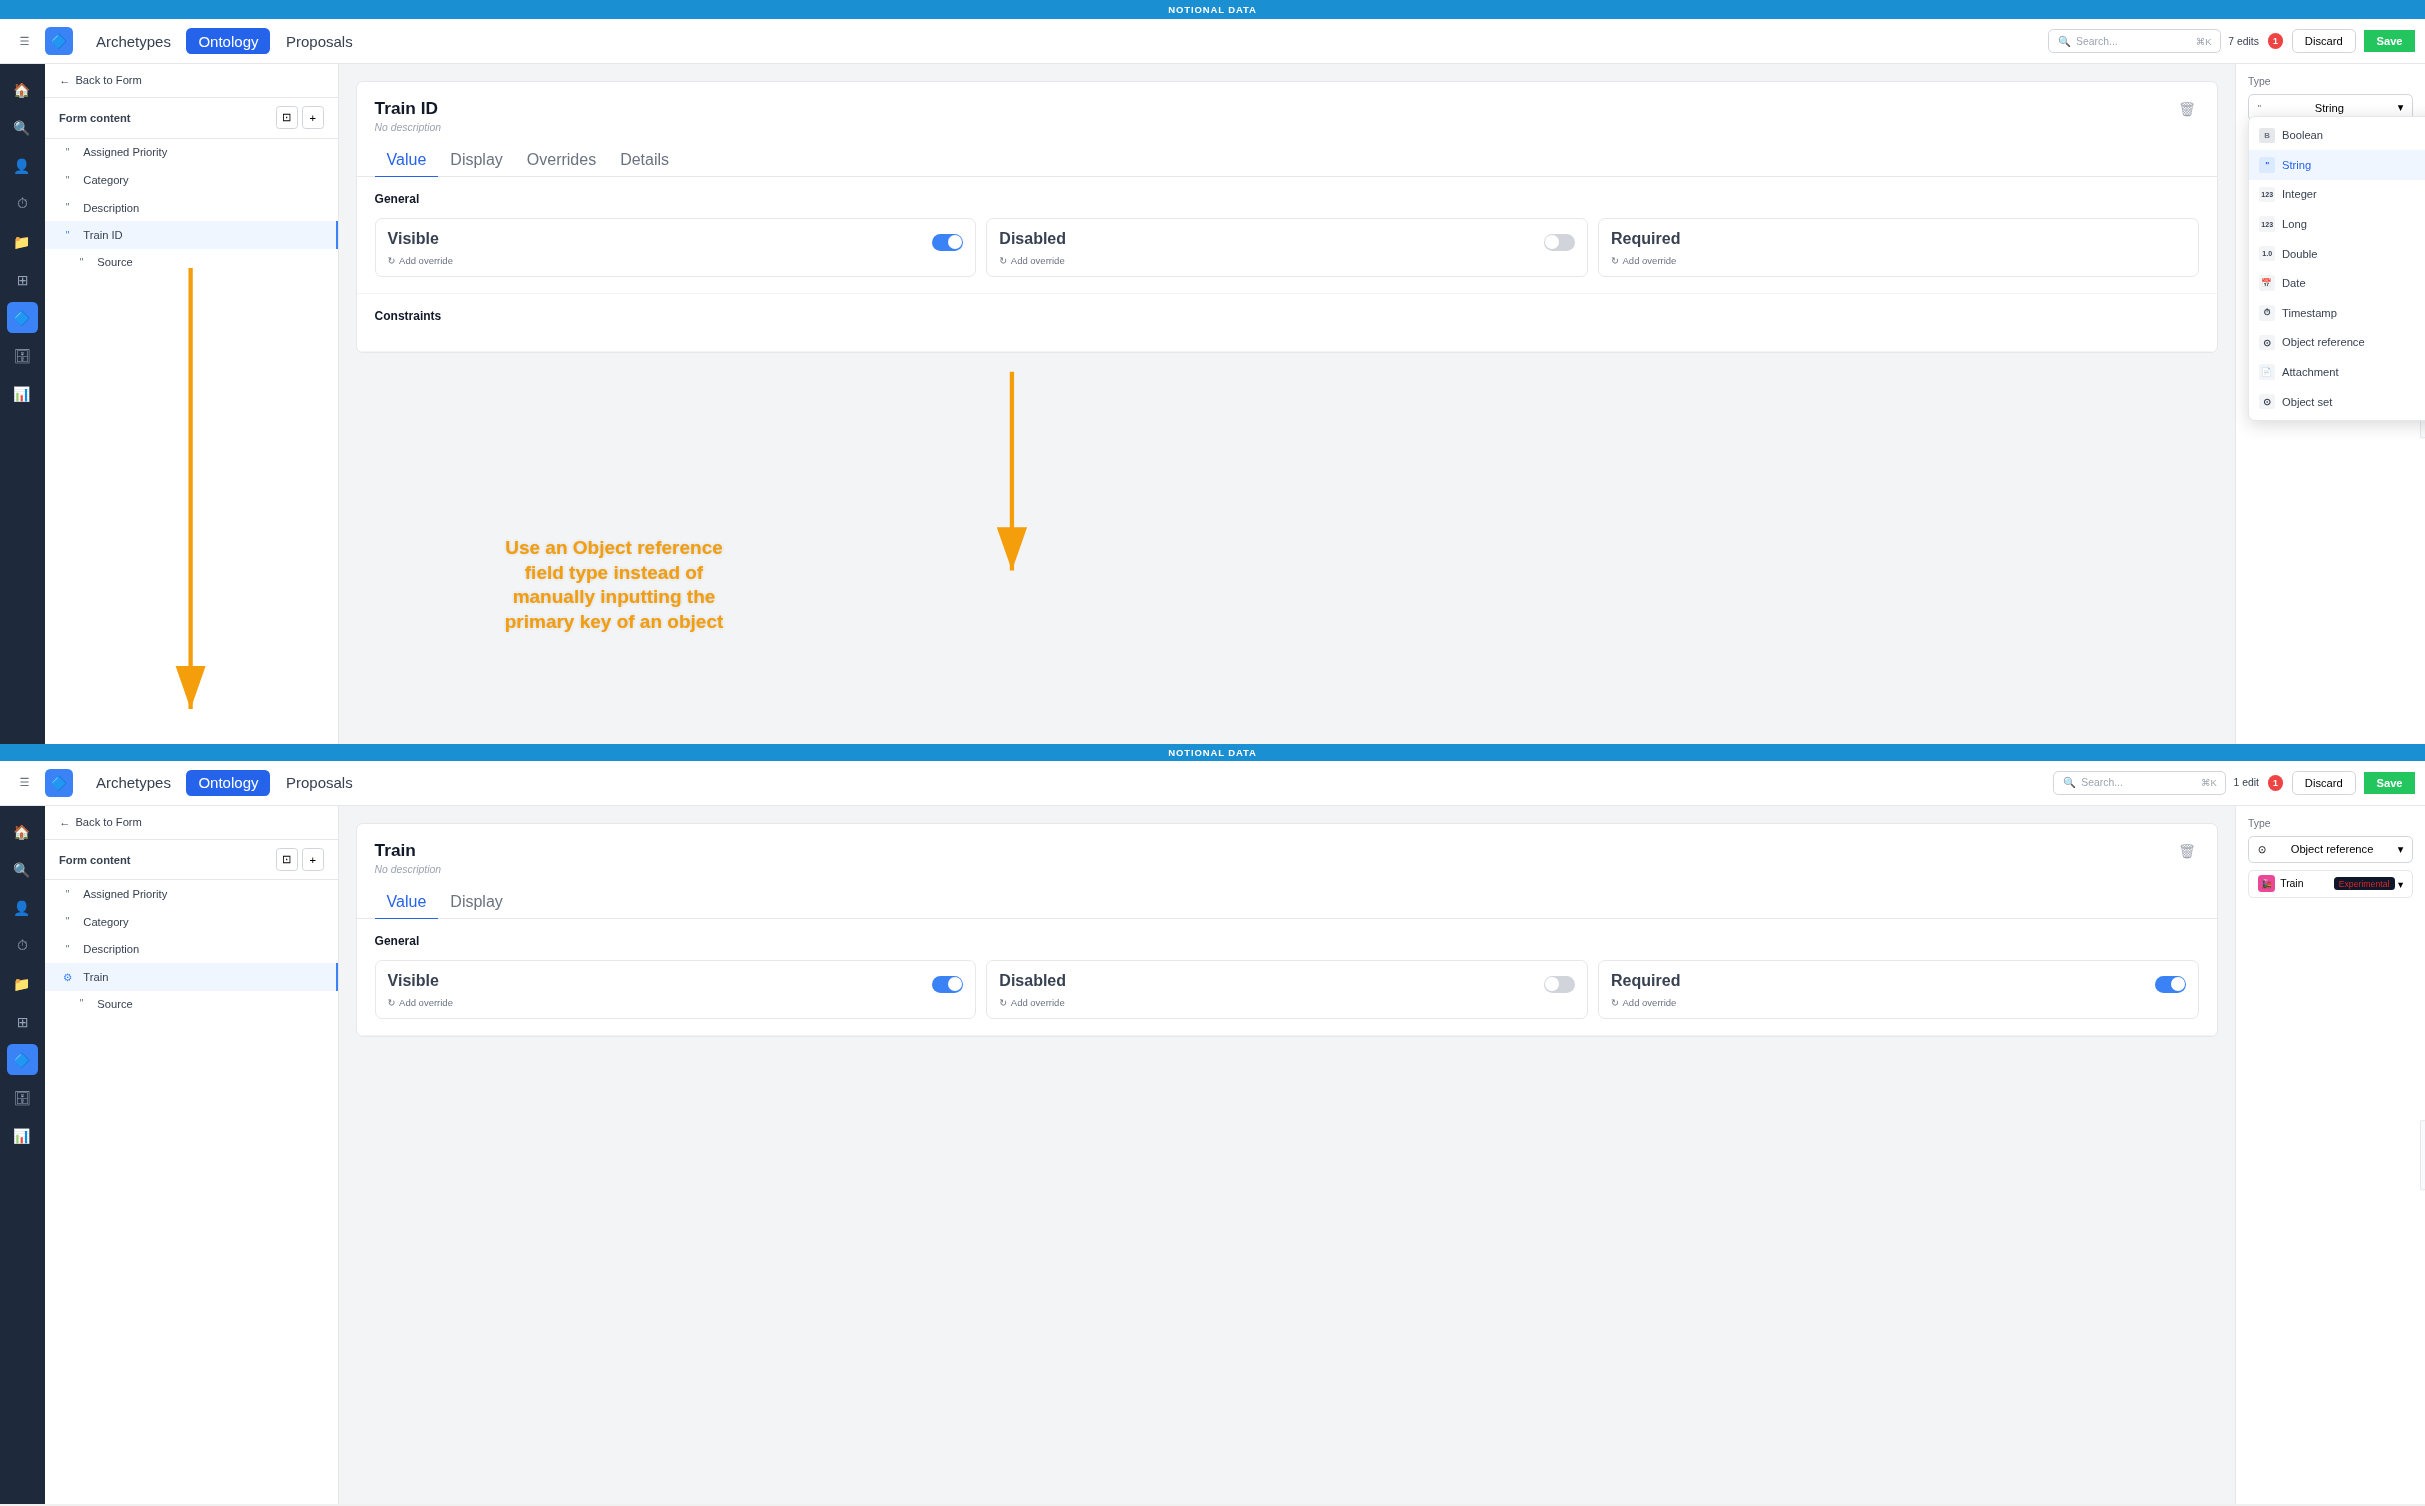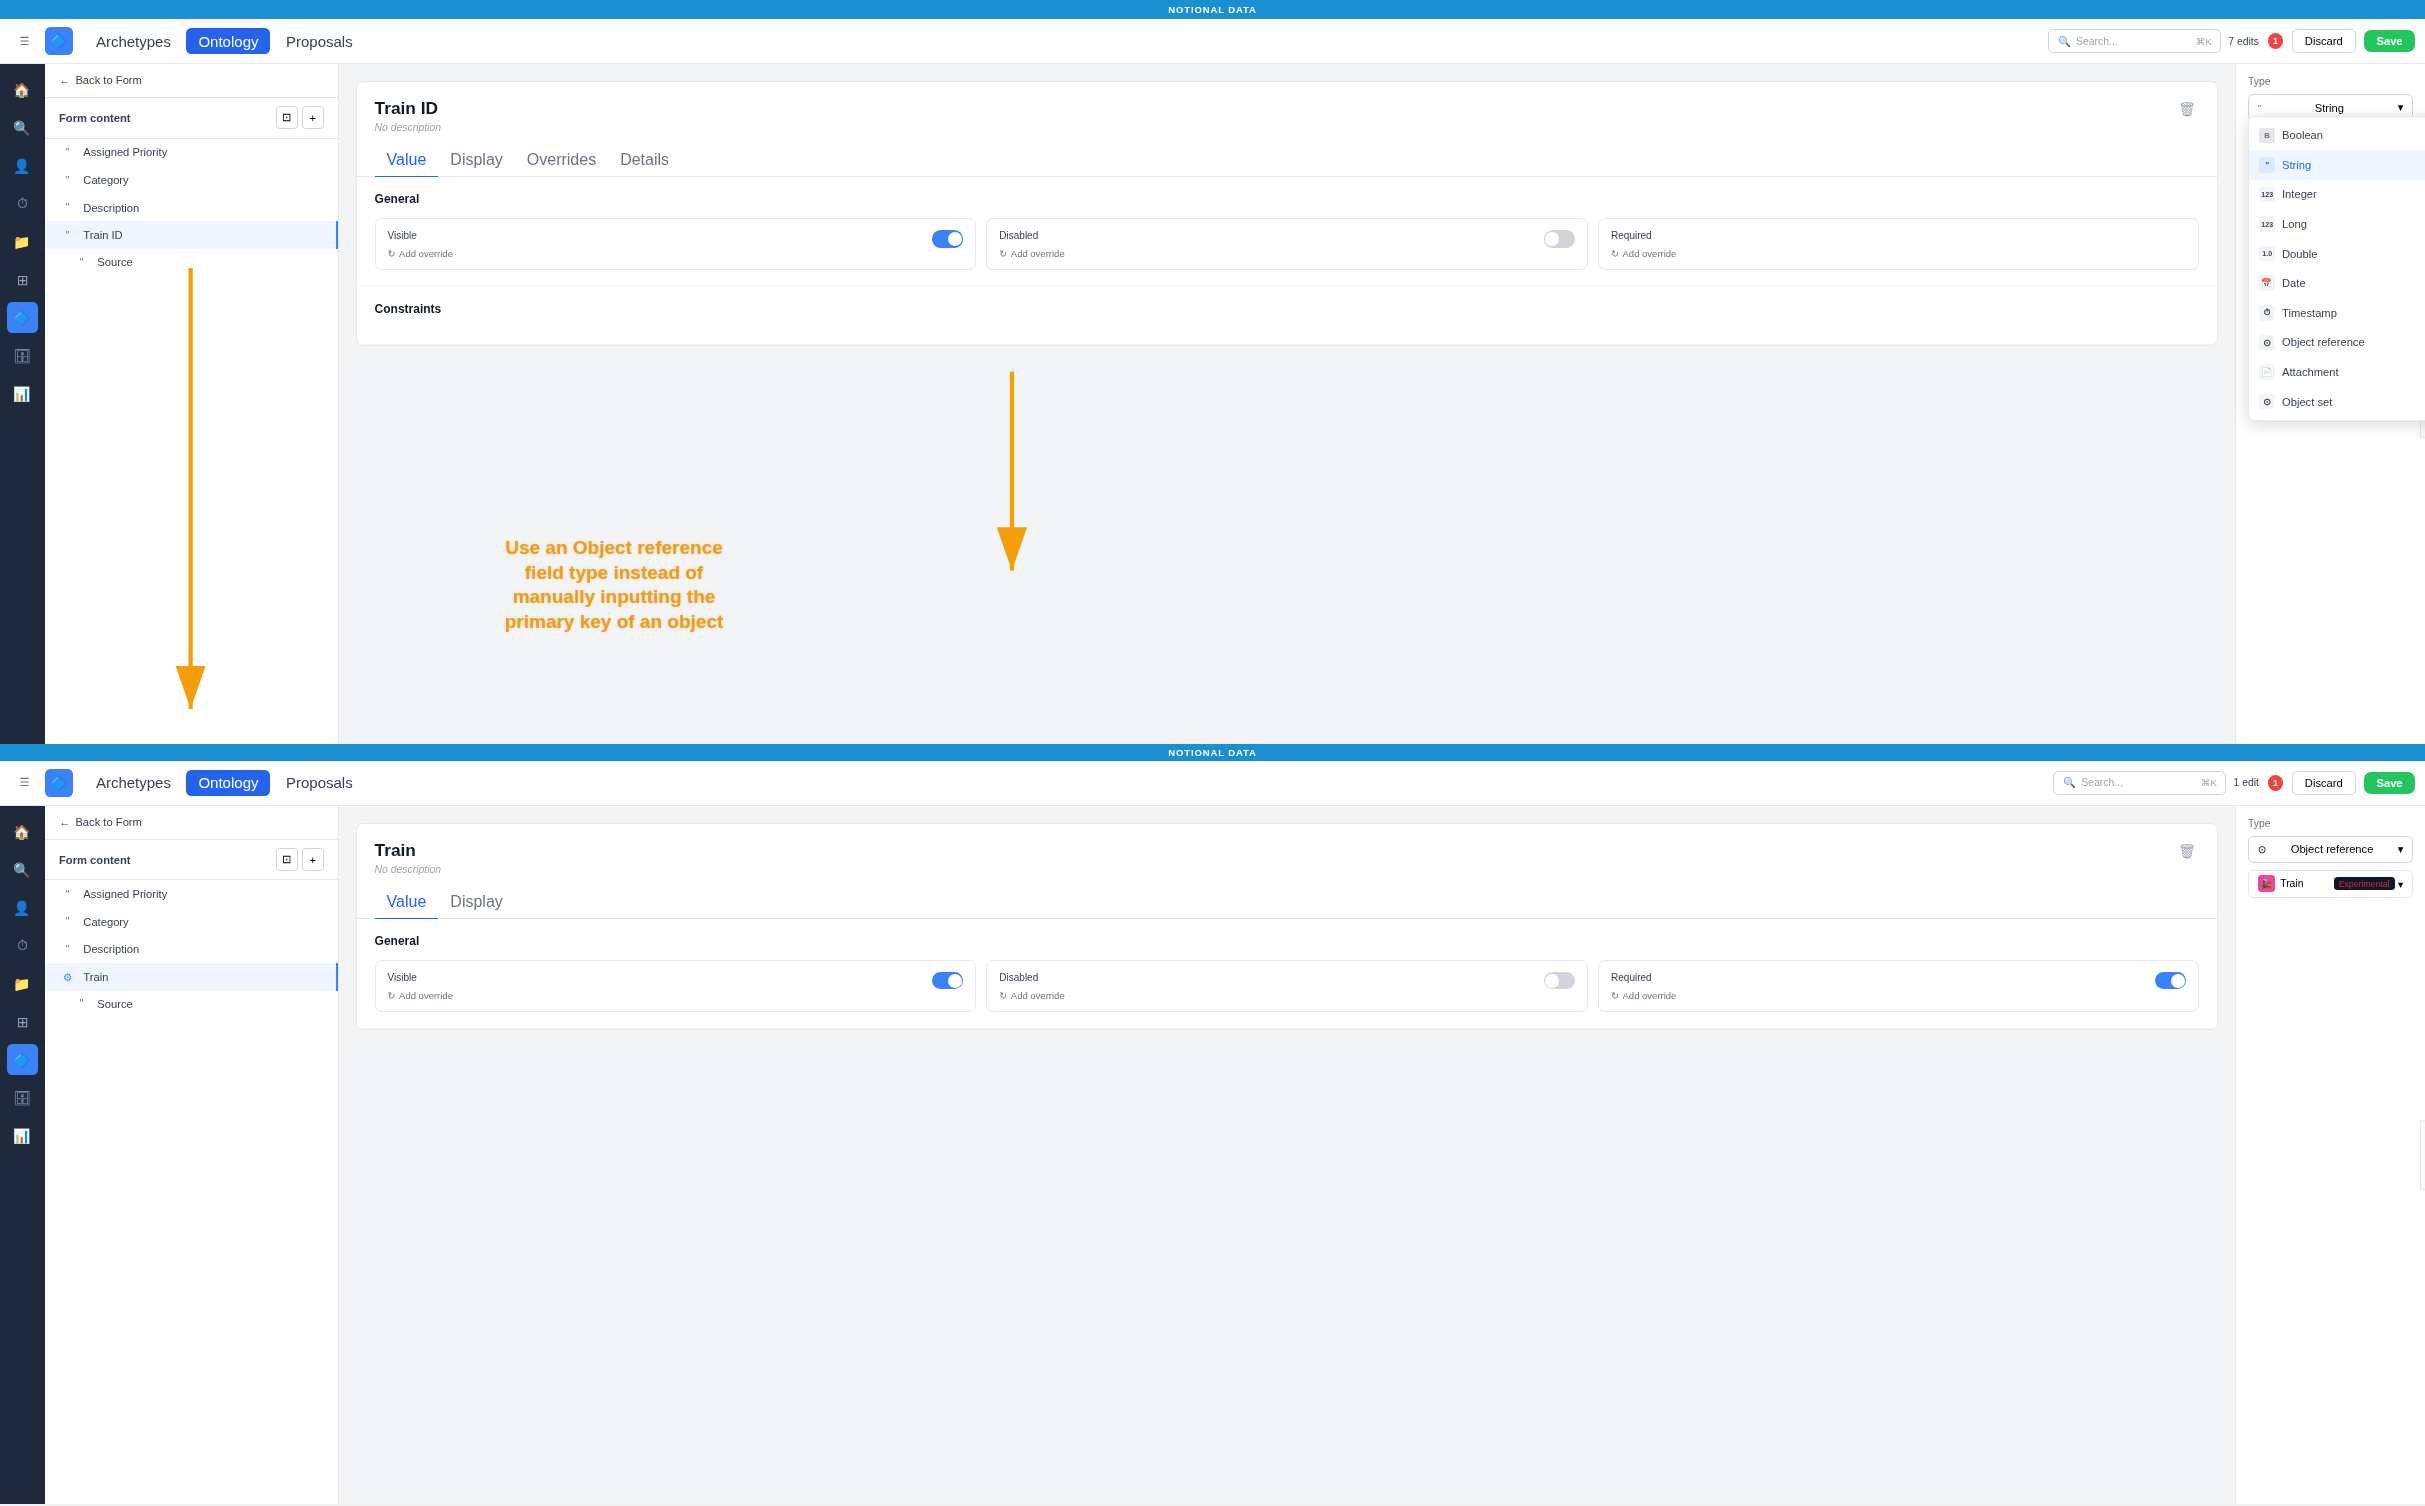--- a/index.html
+++ b/index.html
@@ -95,21 +95,21 @@
       border: 0.9px solid #d1d5db;
       border-radius: 5.2px;
       background: white;
       cursor: pointer;
       font-size: 11.2px;
     }
 
     .btn-save {
       padding: 5.2px 12px;
       border: none;
-      border-radius: 7px;
+      border-radius: 0;
       background: #22c55e;
       color: white;
       cursor: pointer;
       font-size: 11.2px;
       font-weight: 600;
     }
 
     
     .icon-sidebar {
       width: 45px;
@@ -284,21 +284,21 @@
     }
 
     .control-box {
       flex: 1;
       border: 0.9px solid #e5e7eb;
       border-radius: 7px;
       padding: 10.4px 12px;
     }
 
     .control-label {
-      font-size: 10px; color: #374151; font-weight: 400; margin-bottom: 7px;
+      font-size: 16px; color: #374151; font-weight: 700; margin-bottom: 7px;
     }
 
     .control-footer {
       display: flex; align-items: center; justify-content: space-between;
     }
 
     .add-override-link {
       display: flex; align-items: center; gap: 3.5px;
       font-size: 9.5px; color: #6b7280; cursor: pointer;
     }

